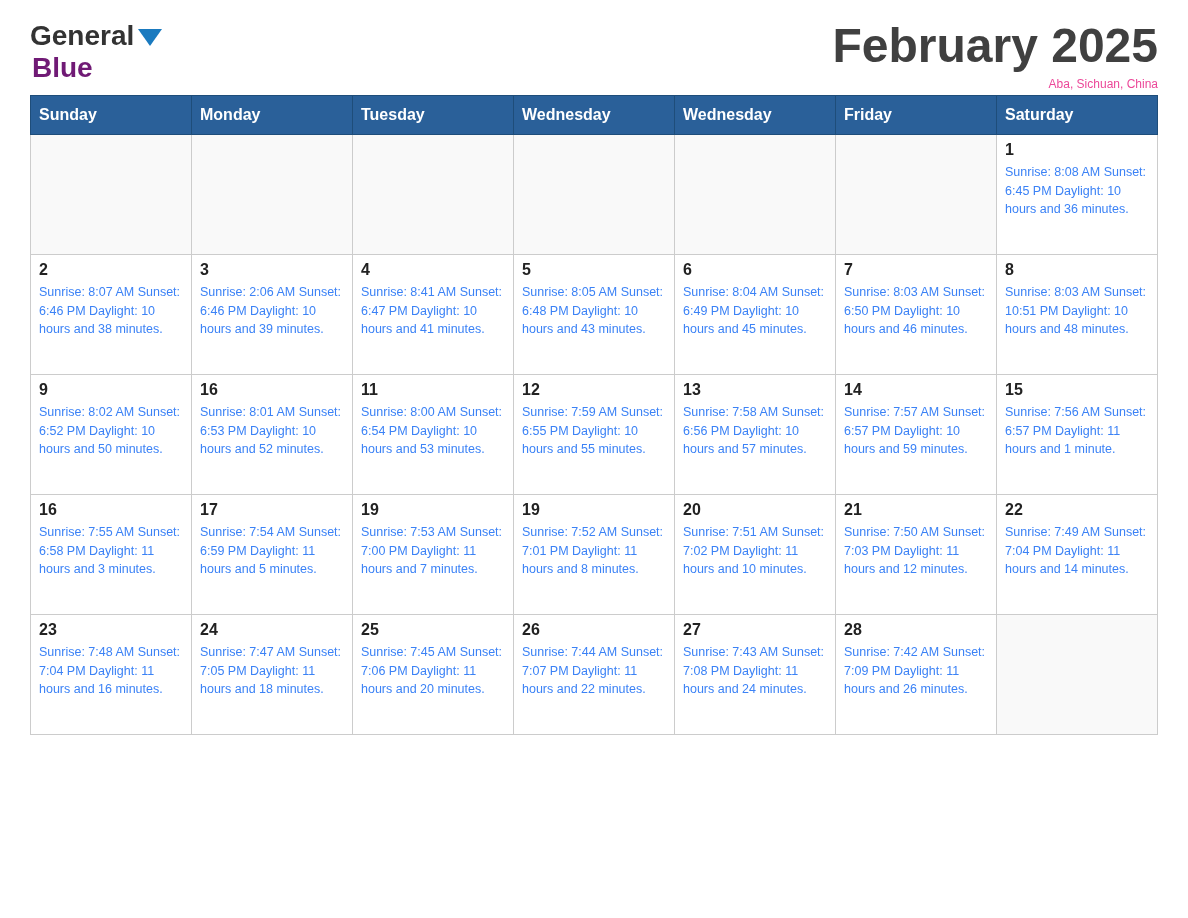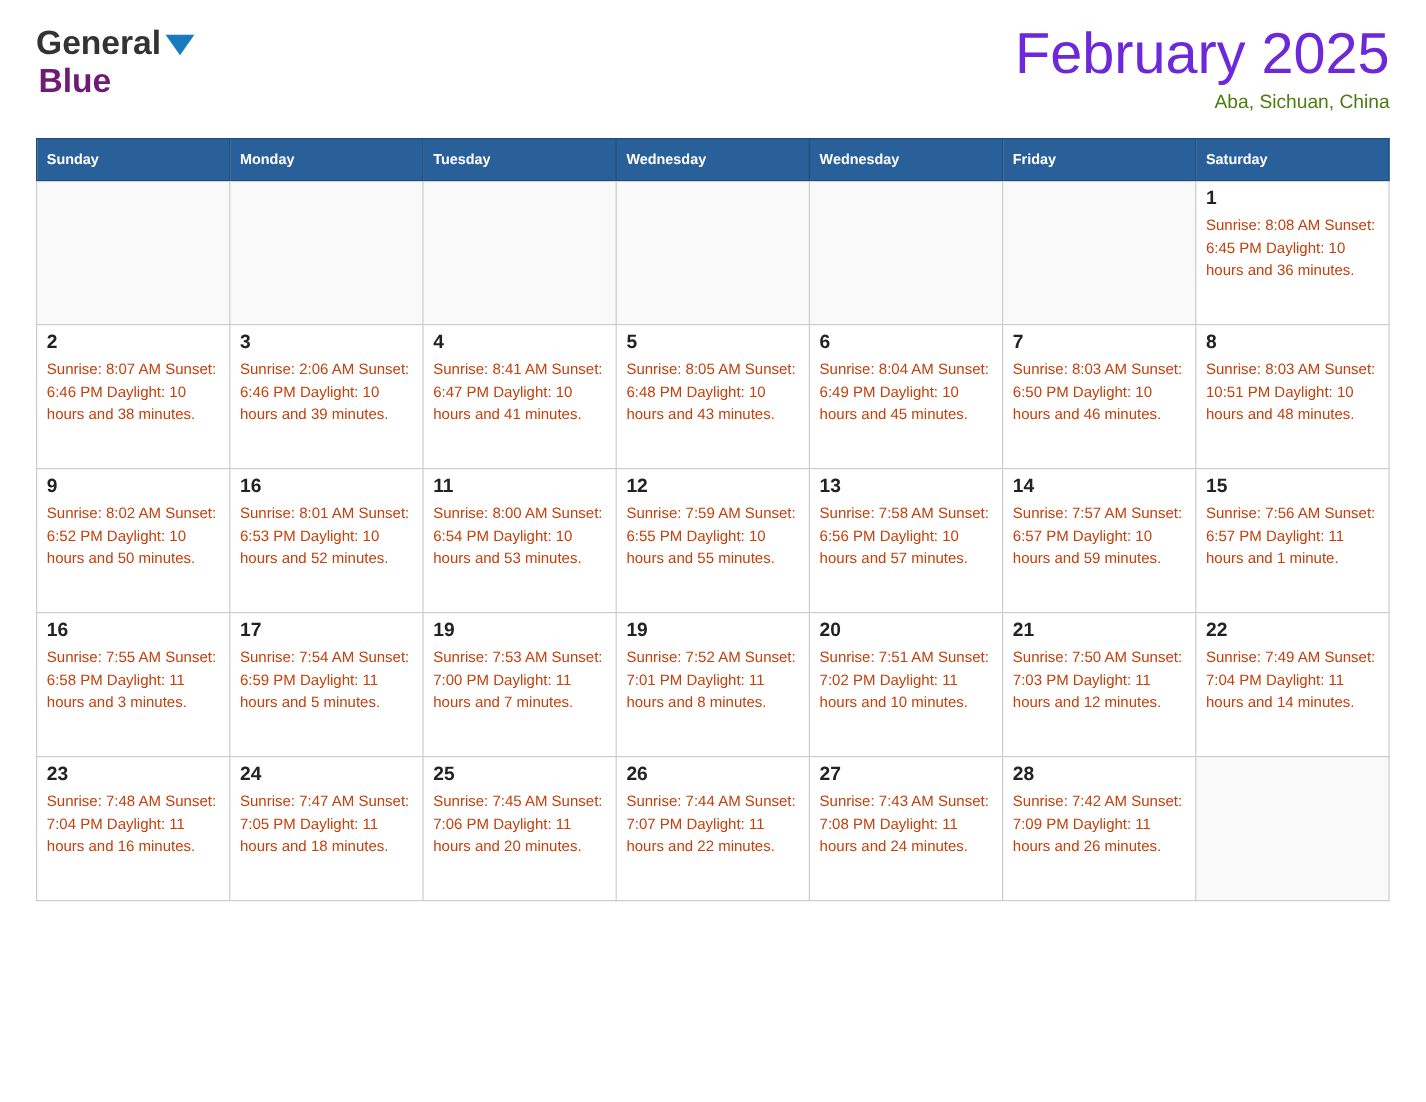--- a/index.html
+++ b/index.html
@@ -7,51 +7,51 @@
       font-family: Arial, sans-serif;
       background: #fff;
       width: 1188px;
       min-height: 918px;
       padding: 20px 30px;
     }
     .header {
       display: flex;
       justify-content: space-between;
       align-items: flex-start;
-      margin-bottom: 20px;
+      margin-bottom: 4px;
     }
     .logo-text-general {
       font-size: 28px;
       font-weight: bold;
       color: #333;
     }
     .title-block {
       text-align: right;
     }
     .month-title {
       font-size: 48px;
-      font-weight: normal;
-      color: #6d28d9;
+      font-weight: bold;
+      color: #404040;
       line-height: 1.1;
     }
     .location-title {
-      font-size: 16px;
-      color: #4d7c0f;
+      font-size: 12px;
+      color: #ec4899;
       margin-top: 4px;
       text-align: right;
     }
     .calendar {
       width: 100%;
       border-collapse: collapse;
       table-layout: fixed;
     }
     .calendar thead th {
       background-color: #2a6099;
       color: #fff;
-      font-size: 12px;
+      font-size: 16px;
       font-weight: bold;
       padding: 10px 8px;
       text-align: left;
       border: 1px solid #1e4d7a;
     }
     .calendar tbody td {
       vertical-align: top;
       border: 1px solid #ccc;
       padding: 6px 8px;
       min-height: 110px;
@@ -61,21 +61,21 @@
     }
     .day-number {
       font-size: 16px;
       font-weight: bold;
       color: #222;
       display: block;
       margin-bottom: 4px;
     }
     .day-info {
       font-size: 12.5px;
-      color: #c2410c;
+      color: #3b82f6;
       line-height: 1.5;
     }
     .empty-cell {
       background: #f9f9f9;
     }
     .logo-container {
       display: flex;
       flex-direction: column;
     }
     .logo-line1 {

